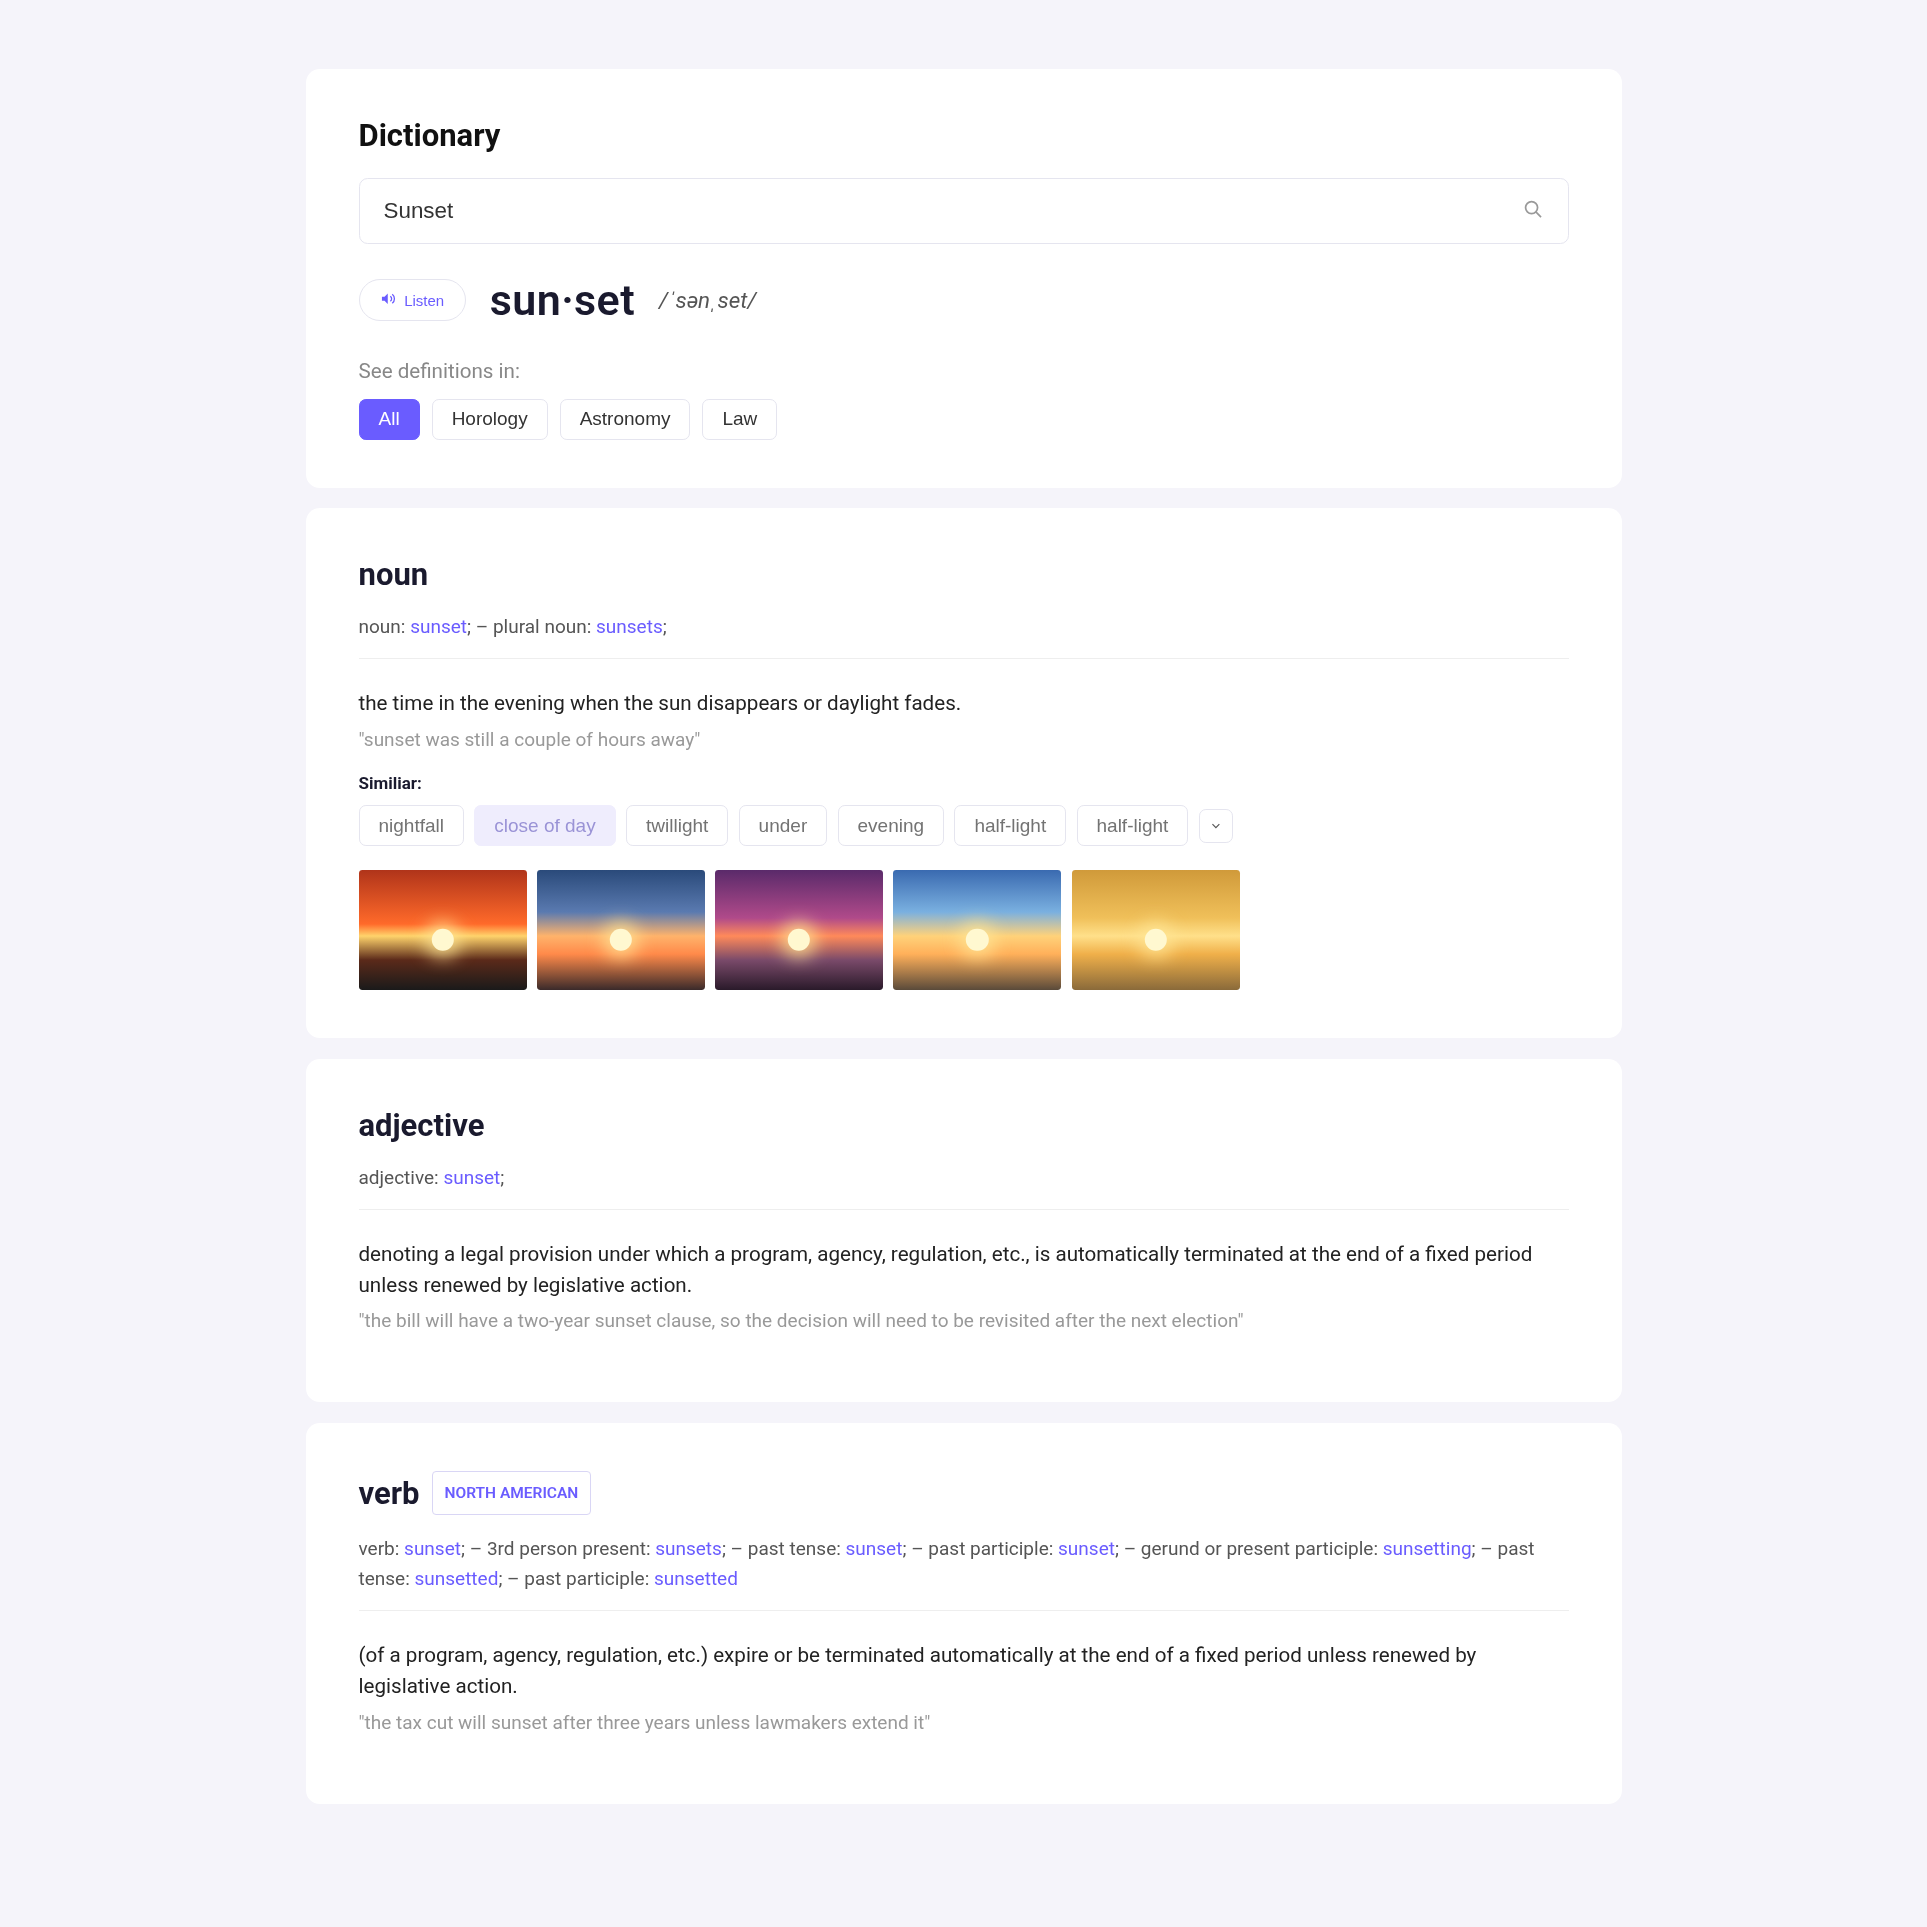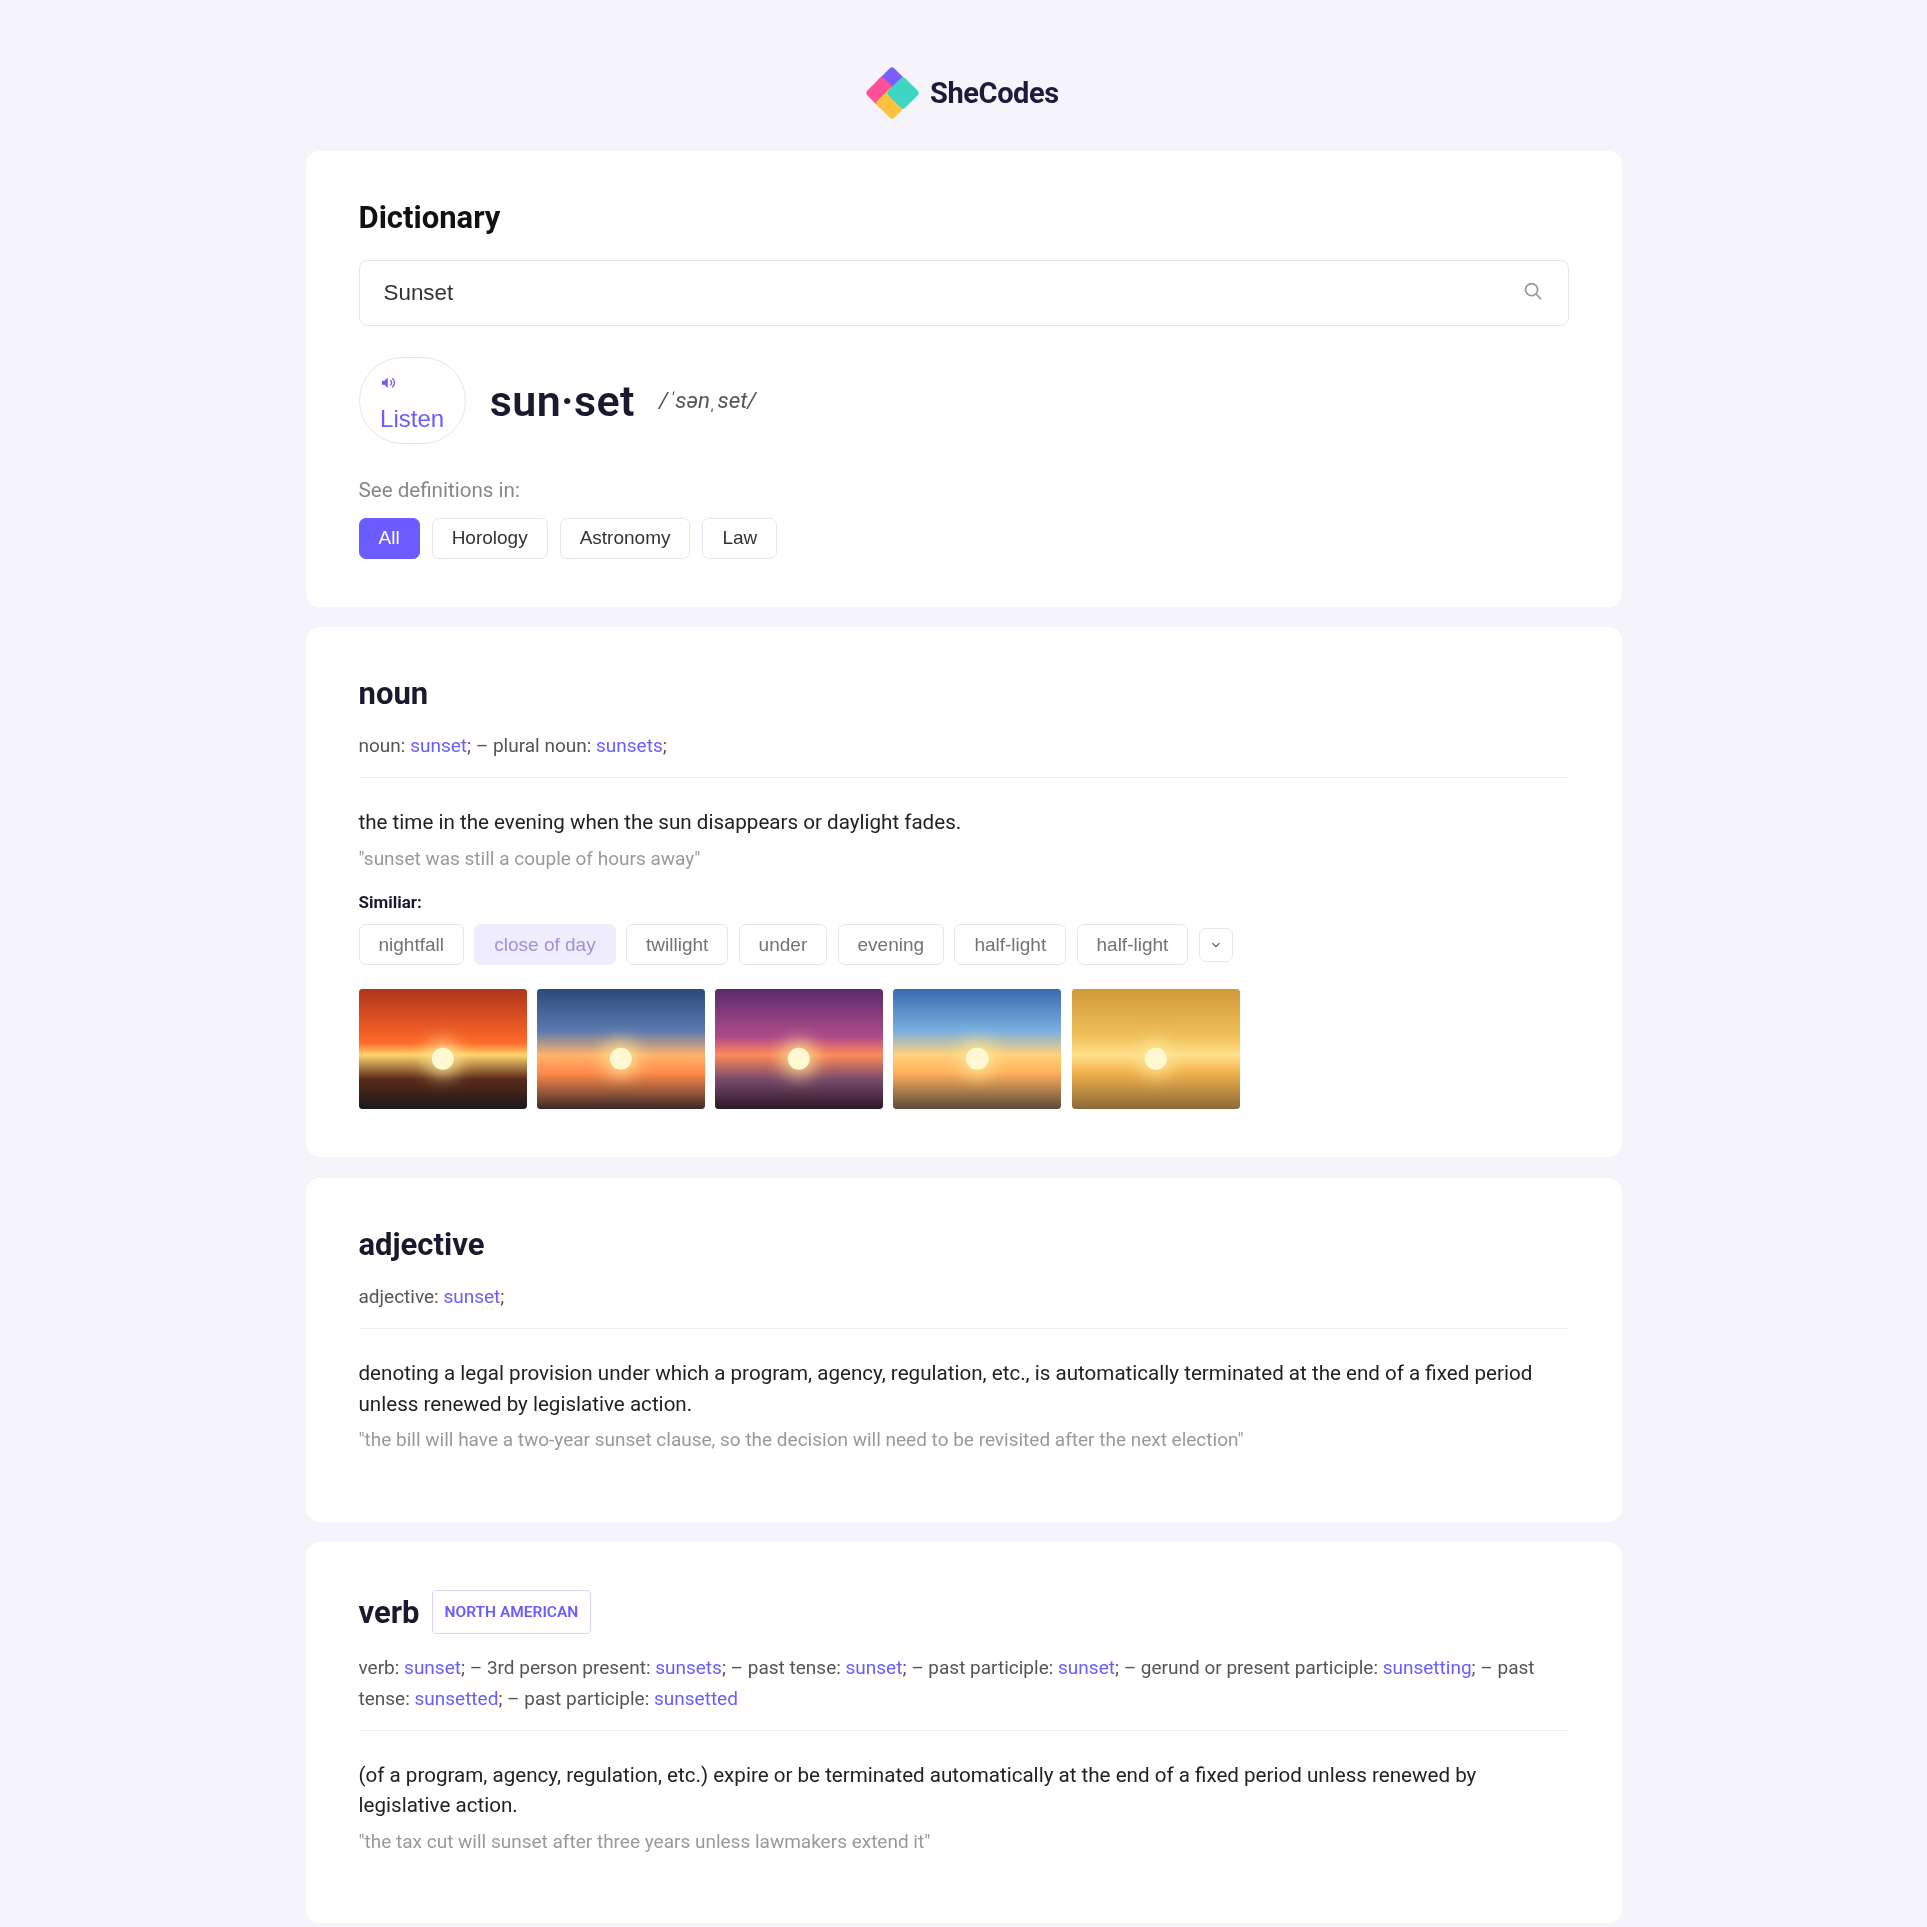--- a/index.html
+++ b/index.html
@@ -23,21 +23,21 @@
 
 .card { background: #fff; border-radius: 13.8px; padding: 48px 53px; margin-bottom: 20.6px; }
 
 .h-title { font-size: 31px; font-weight: 700; margin-bottom: 24px; color: #111; }
 
 .search-box { display: flex; align-items: center; border: 0.9px solid #e5e5ef; border-radius: 8.6px; padding: 19px 24px; margin-bottom: 31px; }
 .search-box input { flex: 1; border: none; outline: none; font-size: 22.4px; color: #333; background: transparent; }
 .search-icon { color: #999; }
 
 .head-row { display: flex; align-items: center; gap: 24px; margin-bottom: 34px; }
-.listen-btn { display: inline-flex; align-items: flex-start; gap: 8.6px; border: 0.9px solid #e5e5ef; border-radius: 860px; padding: 10.3px 20.6px; font-size: 24px; color: #6a5cff; background: #fff; cursor: pointer; flex-direction: column; }
+.listen-btn { display: inline-flex; align-items: flex-end; gap: 8.6px; border: 0.9px solid #e5e5ef; border-radius: 860px; padding: 10.3px 20.6px; font-size: 15px; color: #6a5cff; background: #fff; cursor: pointer; }
 .word { font-size: 43px; font-weight: 600; letter-spacing: 0.4px; }
 .phonetic { font-size: 22.4px; color: #555; font-style: italic; }
 
 .see-def { font-size: 20.6px; color: #888; margin-bottom: 15.5px; }
 .pill-row { display: flex; gap: 12px; flex-wrap: wrap; }
 .pill { border: 0.9px solid #e5e5ef; border-radius: 6.9px; padding: 8.6px 19px; font-size: 19px; color: #333; background: #fff; cursor: pointer; }
 .pill.active { background: #6a5cff; color: #fff; border-color: #6a5cff; }
 
 .pos-title { font-size: 31px; font-weight: 700; margin-bottom: 19px; }
 .region-tag { display:inline-block; border:0.9px solid #d9d6f5; color:#6a5cff; font-size:15.5px; font-weight:600; padding:12px 12px; border-radius:4px; margin-left:12px; vertical-align: middle; }
@@ -57,29 +57,20 @@
 .thumb.t2 { background: linear-gradient(180deg,#2a4a7a 0%,#5a7ab0 35%,#ffb36b 55%,#ff8a4a 70%,#3a2a2a 100%);}
 .thumb.t3 { background: linear-gradient(180deg,#5a2a6a 0%,#b04a8a 40%,#ff8a5a 55%,#7a4a6a 75%,#2a1a2a 100%);}
 .thumb.t4 { background: linear-gradient(180deg,#3a6ab0 0%,#7ab0e0 35%,#ffd27a 55%,#ffb05a 70%,#5a4a3a 100%);}
 .thumb.t5 { background: linear-gradient(180deg,#d09a3a 0%,#f0c05a 40%,#ffe08a 55%,#f0b04a 70%,#8a6a3a 100%);}
 .sun { position:absolute; width:22.4px; height:22.4px; background:#fff8d0; border-radius:50%; left:50%; top:58%; transform:translate(-50%,-50%); box-shadow:0 0 17px 6.9px rgba(255,230,150,0.8);}
 </style>
 </head>
 <body>
 
 <div class="container">
-  <div class="logo-wrap">
-    <div class="logo-mark">
-      <div class="d d1"></div>
-        <div class="d d2"></div>
-        <div class="d d3"></div>
-        <div class="d d4"></div>
-    </div>
-    <div class="logo-text">SheCodes</div>
-  </div>
 
   <div class="card">
     <div class="h-title">Dictionary</div>
     <div class="search-box">
       <input type="text" value="Sunset" style="">
       <span class="search-icon">
         <svg width="20.6" height="20.6" viewBox="0 0 24 24" fill="none" stroke="currentColor" stroke-width="2">
             <circle cx="10" cy="10" r="7"></circle>
             <line x1="21" y1="21" x2="15" y2="15"></line>
           </svg>

